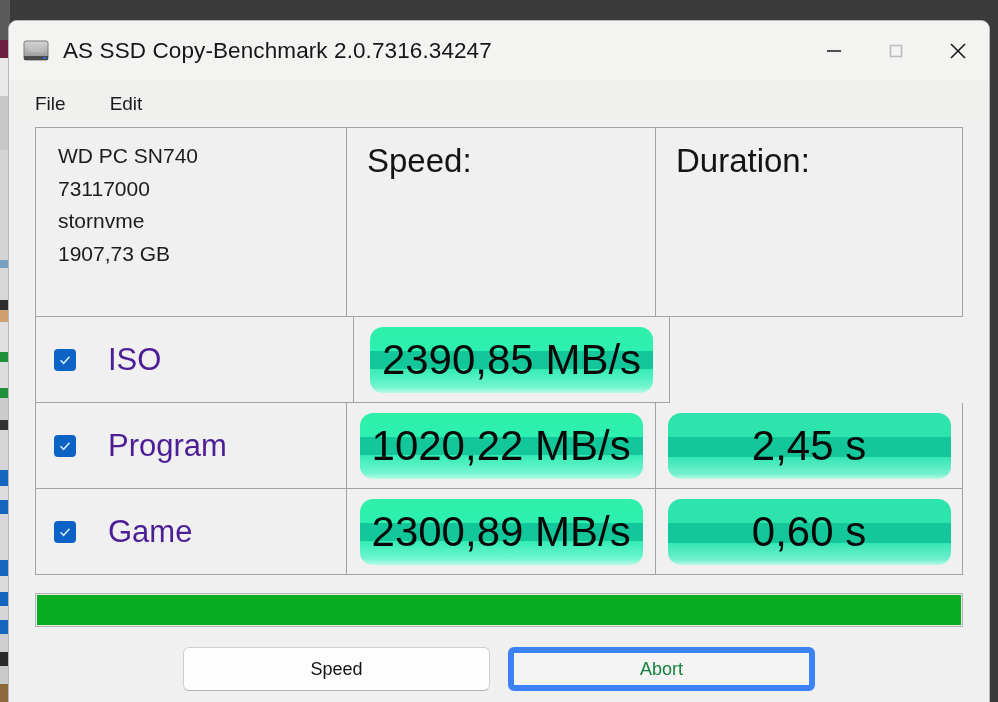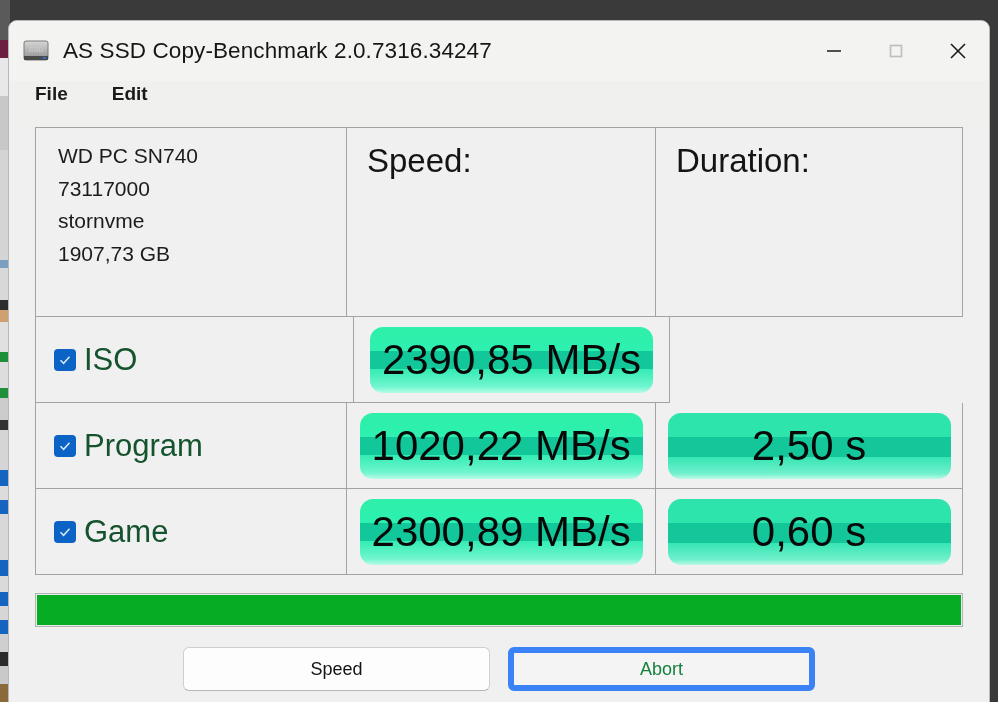--- a/index.html
+++ b/index.html
@@ -114,23 +114,23 @@
     align-items: center;
     justify-content: center;
   }
   .win-btn svg { display: block; }
 
   
   .menubar {
     height: 46px;
     min-height: 46px;
     display: flex;
+    align-items: center;
     padding-left: 22px;
     background: #f0f0ee;
-    font-weight: bold;
   }
   .menu-item {
     font-size: 19px;
     color: #1b1b1b;
     margin-right: 36px;
     padding: 2px 4px;
   }
 
   
   .content {
@@ -195,22 +195,22 @@
     border-radius: 4px;
     background: #0b63c5;
     display: flex;
     align-items: center;
     justify-content: center;
     flex: 0 0 auto;
   }
   .checkbox svg { display: block; }
   .row-label {
     font-size: 31px;
-    color: #14532d;
-    margin-left: 8px;
+    color: #4c1d95;
+    margin-left: 32px;
     white-space: nowrap;
   }
 
   .pill-cell {
     justify-content: center;
   }
   .pill {
     width: 283px;
     height: 66px;
     border-radius: 13px;
@@ -370,21 +370,21 @@
             <svg width="14" height="14" viewBox="0 0 14 14">
                 <polyline points="2.5,7.3 5.6,10.3 11.5,3.8" fill="none" stroke="#dce9f7" stroke-width="1.5"></polyline>
               </svg>
           </div>
           <div class="row-label">Program</div>
         </div>
         <div class="cell col-speed pill-cell">
           <div class="pill pill-speed">1020,22 MB/s</div>
         </div>
         <div class="cell col-dur pill-cell">
-          <div class="pill pill-dur">2,50 s</div>
+          <div class="pill pill-dur">2,45 s</div>
         </div>
       </div>
 
       <div class="grid-row row-data">
         <div class="cell col-name check-wrap">
           <div class="checkbox">
             <svg width="14" height="14" viewBox="0 0 14 14">
                 <polyline points="2.5,7.3 5.6,10.3 11.5,3.8" fill="none" stroke="#dce9f7" stroke-width="1.5"></polyline>
               </svg>
           </div>

